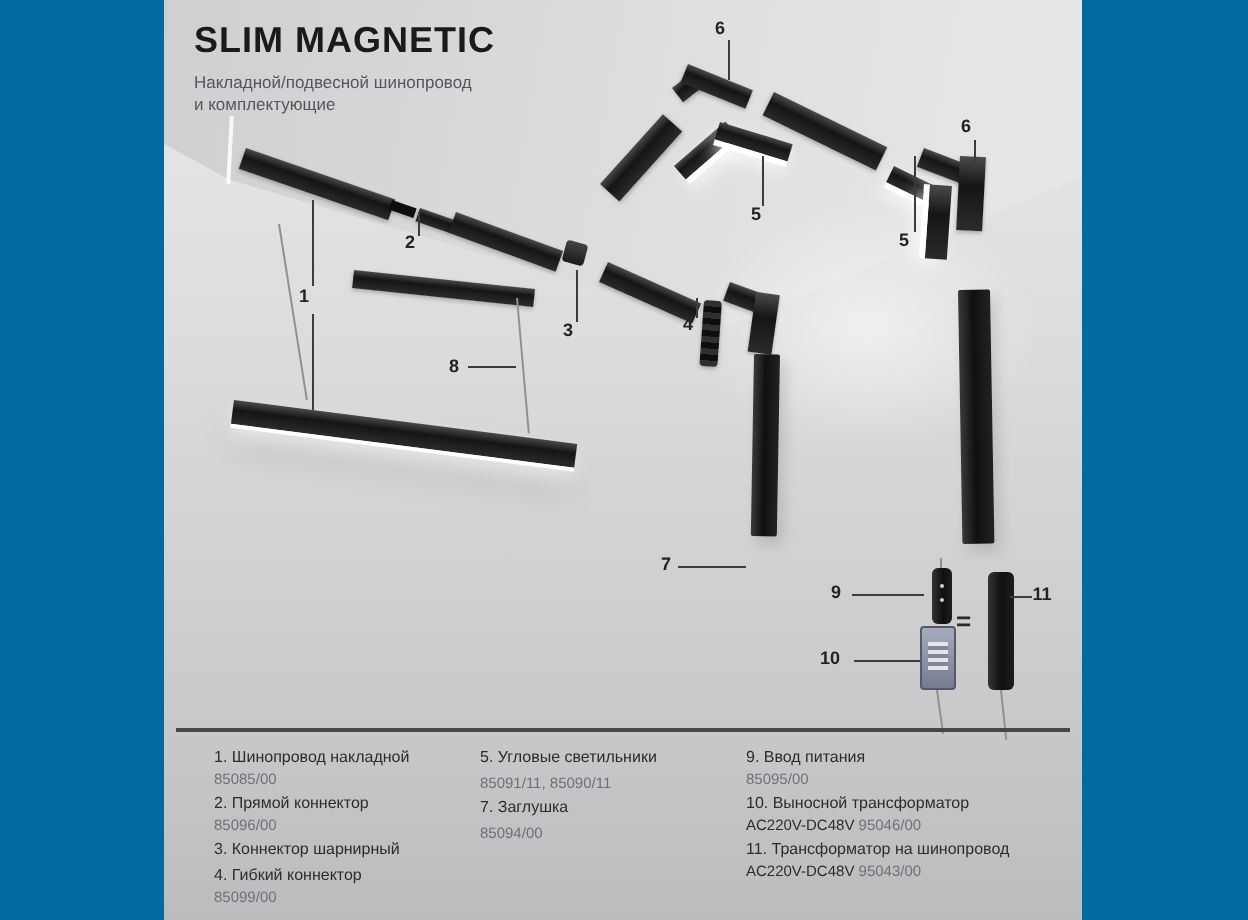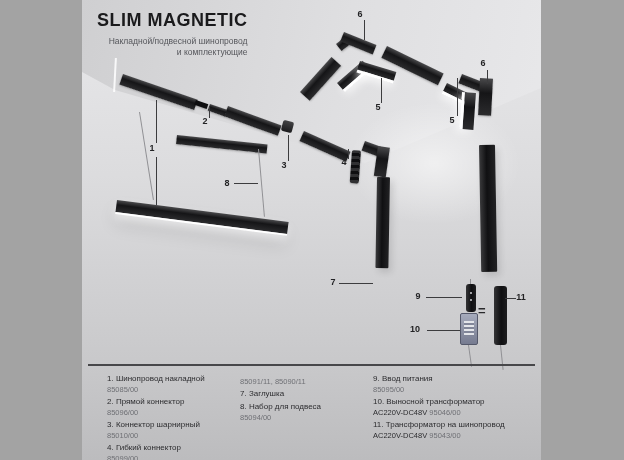--- a/index.html
+++ b/index.html
@@ -1,29 +1,29 @@
 <!DOCTYPE html>
 <html><head>
 <meta charset="utf-8">
 <style>
   html,body{margin:0;padding:0;background:#ffffff;}
-  .page{position:relative;width:624px;height:460px;background:#a3a3a3;overflow:hidden;
+  .page{position:relative;width:624px;height:460px;background:#0369a1;overflow:hidden;
         font-family:"Liberation Sans","DejaVu Sans",sans-serif;}
   .panel{position:absolute;left:82px;top:0;width:459px;height:460px;overflow:hidden;
          background:linear-gradient(180deg,#e9e9eb 0%,#dcdcde 38%,#c9c9cb 78%,#bcbcbe 100%);}
   .ceiling{position:absolute;left:0;top:0;width:459px;height:200px;
            clip-path:polygon(0 0,459px 0,459px 88px,283px 163px,33px 90px,0 72px);
            background:linear-gradient(100deg,#cfcfd1 0%,#dfdfe1 55%,#e8e8ea 100%);}
   .corner-glow{position:absolute;left:190px;top:70px;width:270px;height:170px;
            background:radial-gradient(closest-side at 60% 55%,rgba(255,255,255,0.55),rgba(255,255,255,0) 80%);}
   .edge-hl{position:absolute;background:rgba(255,255,255,0.85);}
 
   .title{position:absolute;left:15px;top:10px;}
   .title h1{margin:0;font-size:18px;font-weight:bold;letter-spacing:0.5px;color:#1a1a1c;}
-  .subtitle{margin-top:5px;font-size:8.5px;line-height:11px;color:#55565b;text-align:right;}
+  .subtitle{margin-top:5px;font-size:8.5px;line-height:11px;color:#55565b;}
 
   .bar{position:absolute;transform-origin:0 0;
        background:linear-gradient(180deg,#4a4a4c 0%,#151517 40%,#2b2b2d 100%);
        box-shadow:0 1px 2px rgba(0,0,0,0.25);}
   .vtrack{position:absolute;transform-origin:0 0;border-radius:1px;
        background:linear-gradient(90deg,#3a3a3c,#101012 45%,#222224);
        box-shadow:3px 4px 7px rgba(0,0,0,0.12);}
   .lumleg{border-bottom:3px solid #ffffff;box-shadow:0 4px 9px rgba(255,255,255,0.65);}
   .lumv{border-left:3px solid #ffffff;box-shadow:-4px 3px 9px rgba(255,255,255,0.6);}
   .pendant{border-bottom:2px solid #ffffff;
@@ -148,38 +148,37 @@
         <div class="li">
           <div class="li-name">1. Шинопровод накладной</div>
           <div class="li-code">85085/00</div>
         </div>
         <div class="li">
           <div class="li-name">2. Прямой коннектор</div>
           <div class="li-code">85096/00</div>
         </div>
         <div class="li">
           <div class="li-name">3. Коннектор шарнирный</div>
-          <div class="li-code">85010/00</div>
         </div>
         <div class="li">
           <div class="li-name">4. Гибкий коннектор</div>
           <div class="li-code">85099/00</div>
         </div>
       </div>
       <div class="lcol2">
         <div class="li">
+          <div class="li-name">5. Угловые светильники</div>
         </div>
         <div class="li">
           <div class="li-code">85091/11, 85090/11</div>
         </div>
         <div class="li">
           <div class="li-name">7. Заглушка</div>
         </div>
         <div class="li">
-          <div class="li-name">8. Набор для подвеса</div>
           <div class="li-code">85094/00</div>
         </div>
       </div>
       <div class="lcol3">
         <div class="li">
           <div class="li-name">9. Ввод питания</div>
           <div class="li-code">85095/00</div>
         </div>
         <div class="li">
           <div class="li-name">10. Выносной трансформатор</div>

